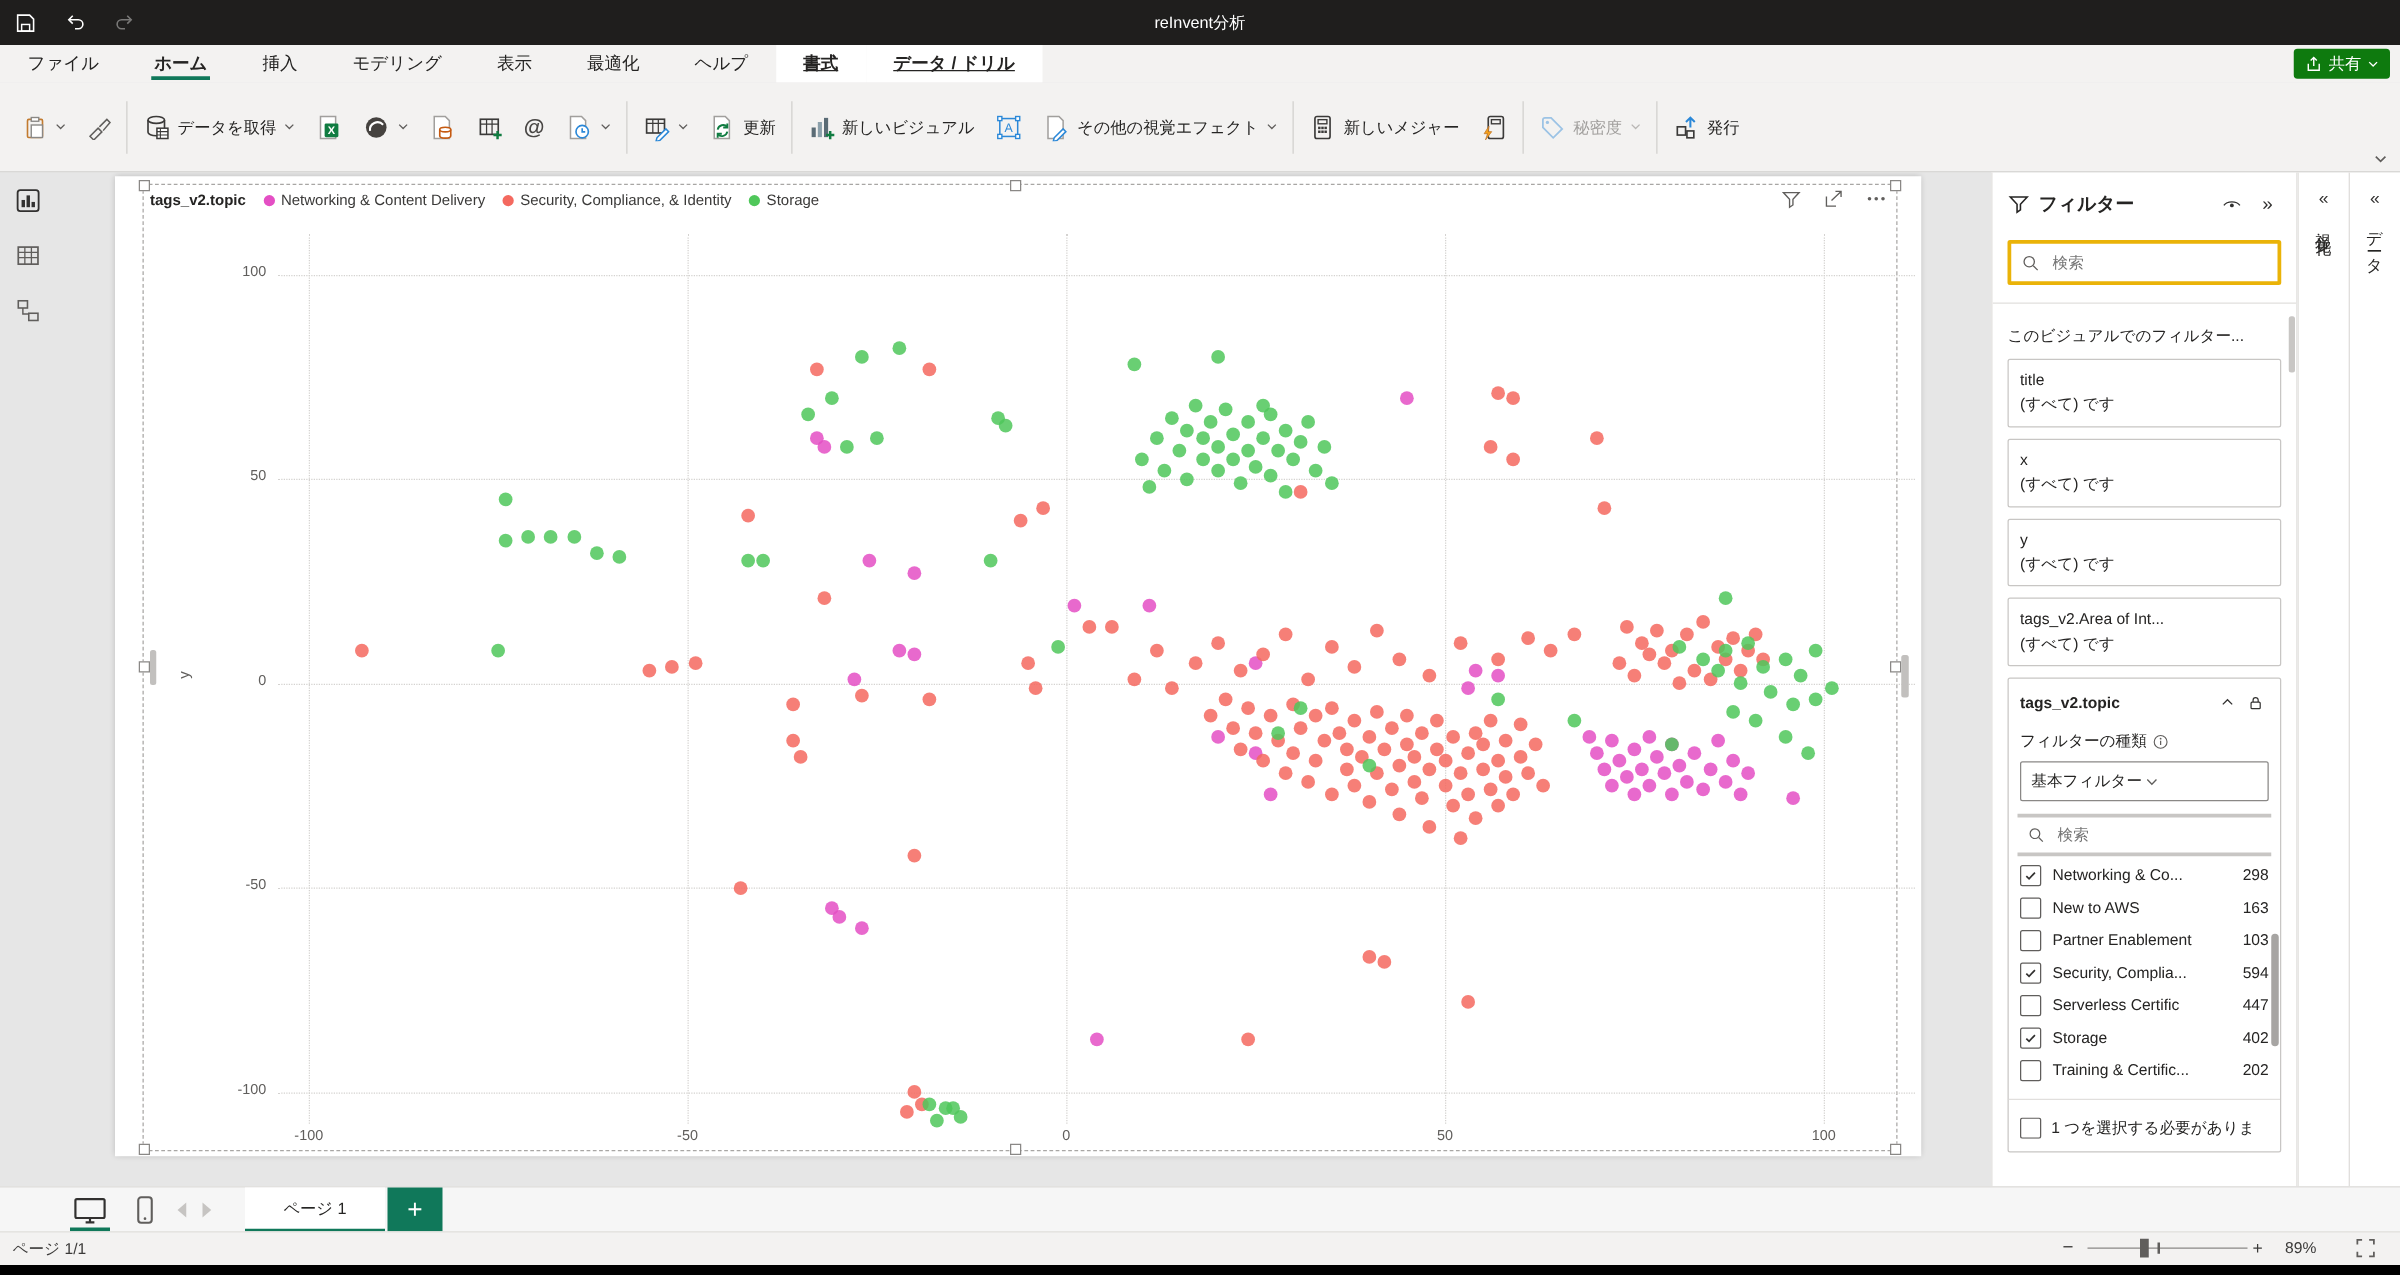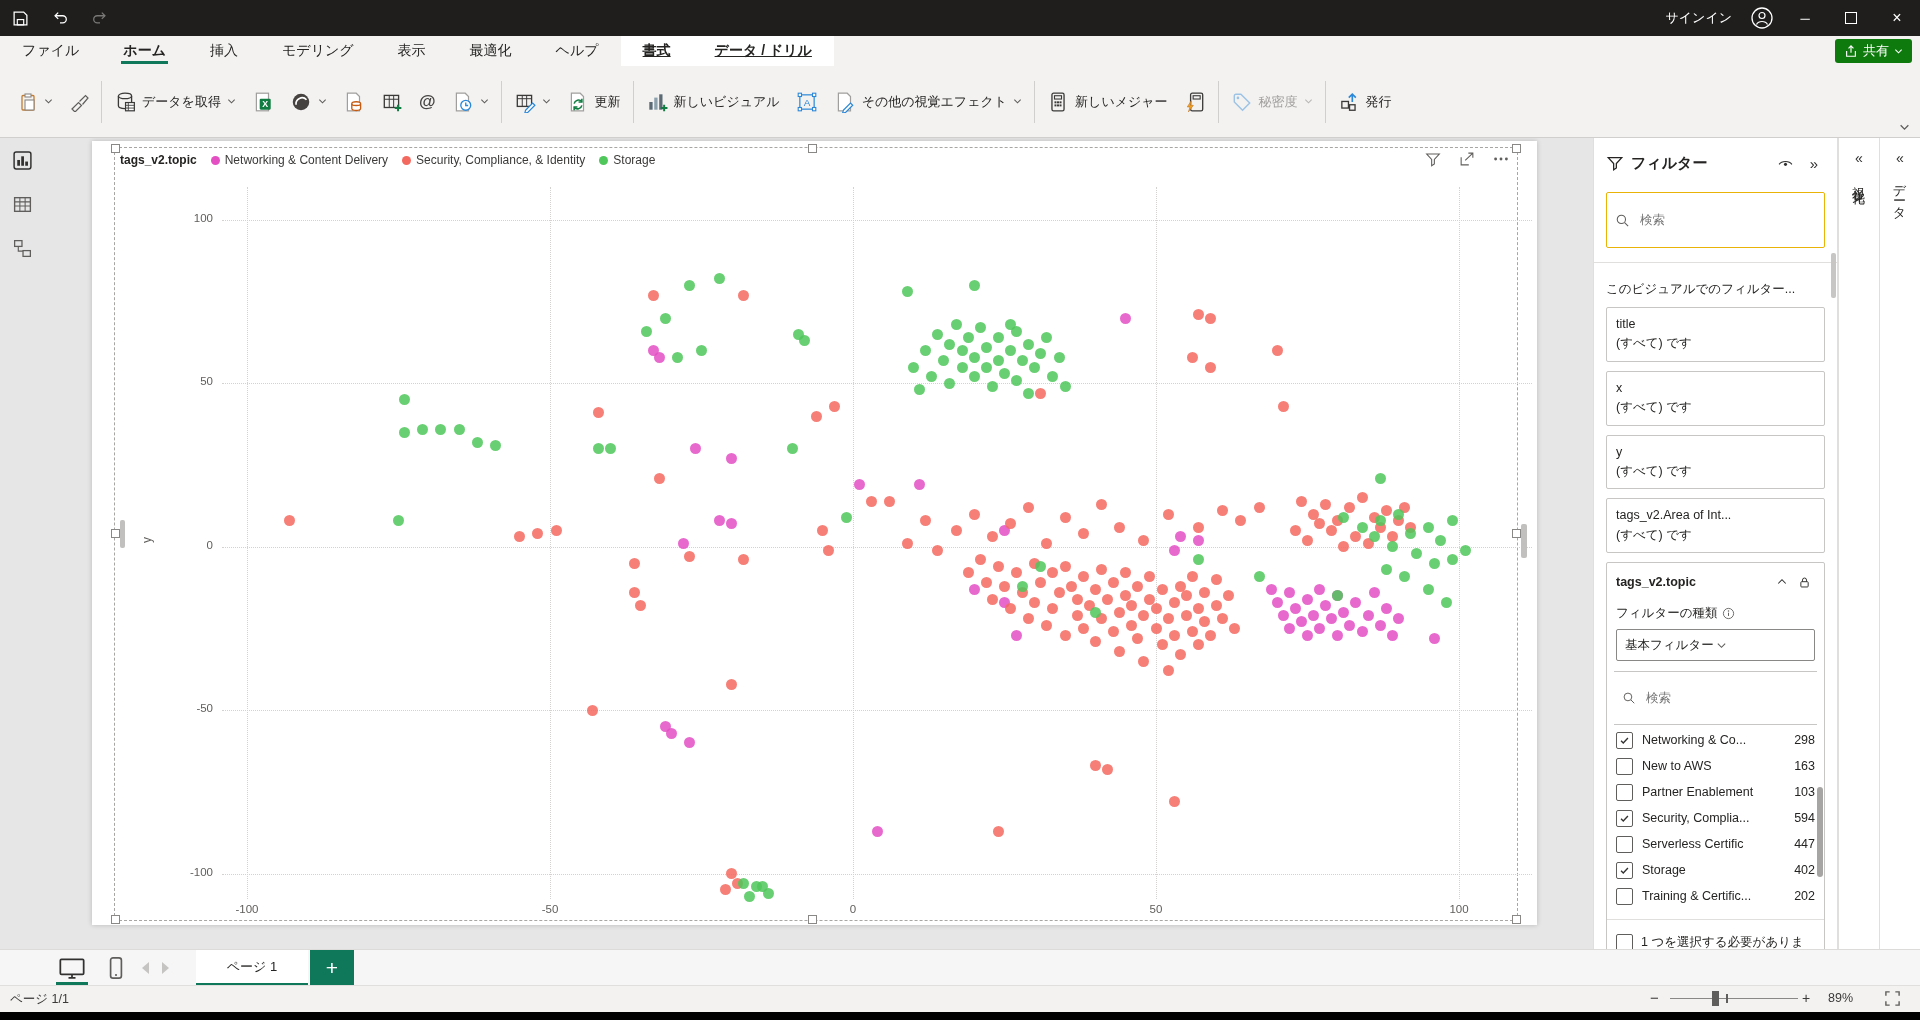--- a/index.html
+++ b/index.html
@@ -53,21 +53,21 @@
   .ytick{position:absolute;left:60px;width:61px;text-align:right;font-size:11.5px;color:#605e5c;}
   .dot{position:absolute;width:11px;height:11px;border-radius:50%;opacity:.85;cursor:pointer;}
   .mini-scroll{position:absolute;background:#c2c0be;border-radius:2px;}
   
   #filterpane{position:absolute;left:1593px;top:138px;width:245px;height:811px;background:#fff;
               border-left:1px solid #e1dfdd;border-right:1px solid #e1dfdd;box-sizing:border-box;
               padding:0 12px;overflow:hidden;font-size:12.5px;}
   #fp-header{display:flex;align-items:center;margin-top:14px;gap:7px;}
   #fp-title{font-size:15px;font-weight:600;flex:1;}
   .fp-hic{width:22px;height:22px;display:flex;align-items:center;justify-content:center;cursor:pointer;color:#323130;}
-  .searchbox{margin-top:18px;height:30px;border:1px solid #eab308;border-radius:2px;display:flex;align-items:center;gap:8px;padding:12px 8px;background:#fff;}
+  .searchbox{margin-top:18px;height:30px;border:3px solid #eab308;border-radius:2px;display:flex;align-items:center;gap:8px;padding:0 8px;background:#fff;}
   .searchbox input{border:none;outline:none;flex:1;font-size:12.5px;font-family:inherit;color:#252423;background:transparent;}
   #fp-divider{height:1px;background:#e1dfdd;margin:14px -12px 0;}
   #fp-section{margin-top:18px;color:#252423;}
   .fcard{border:1px solid #c8c6c4;border-radius:2px;background:#fff;padding:7px 9px;margin-top:9px;line-height:1.55;cursor:pointer;}
   .fcard .fname{color:#252423;}
   #topic-card{border:1px solid #c8c6c4;border-radius:2px;margin-top:9px;padding:8px 9px 10px;background:#fff;}
   #topic-head{display:flex;align-items:center;}
   #topic-name{font-weight:bold;flex:1;}
   #topic-cond{display:flex;align-items:center;margin-top:3px;color:#3b3a39;}
   #topic-cond span{flex:1;}
@@ -133,41 +133,21 @@
     </span>
   </div>
   <div class="tb-ic dim">
     <span>
       <svg width="18" height="18" viewBox="0 0 20 20">
           <path d="M12 4 L15.5 7.5 L12 11" fill="none" stroke="#fff" stroke-width="1.4"></path>
           <path d="M15.5 7.5 H7 a4 4 0 0 0 0 8 H10" fill="none" stroke="#fff" stroke-width="1.4"></path>
         </svg>
     </span>
   </div>
-  <div id="tb-right">
-    <span id="signin">サインイン</span>
-    <span class="tb-ic">
-      <span>
-        <svg width="24" height="24" viewBox="0 0 24 24">
-            <circle cx="12" cy="12" r="10" fill="none" stroke="#fff" stroke-width="1.3"></circle>
-            <circle cx="12" cy="9.5" r="3" fill="none" stroke="#fff" stroke-width="1.2"></circle>
-            <path d="M6.5 18.5 a6 5 0 0 1 11 0" fill="none" stroke="#fff" stroke-width="1.2"></path>
-          </svg>
-      </span>
-    </span>
-    <div class="winbtn">
-        <span>─</span>
-      </div>
-    <div class="winbtn">
-        <span style="display:block;width:10px;height:10px;border:1px solid #fff;"></span>
-      </div>
-    <div class="winbtn">
-        <span style="font-size:16px;">×</span>
-      </div>
-  </div>
+  <div id="tb-title">reInvent分析</div>
 </div>
 
 <div id="menubar">
   <div class="mtab">ファイル</div>
   <div class="mtab active">ホーム</div>
   <div class="mtab">挿入</div>
   <div class="mtab">モデリング</div>
   <div class="mtab">表示</div>
   <div class="mtab">最適化</div>
   <div class="mtab">ヘルプ</div>

